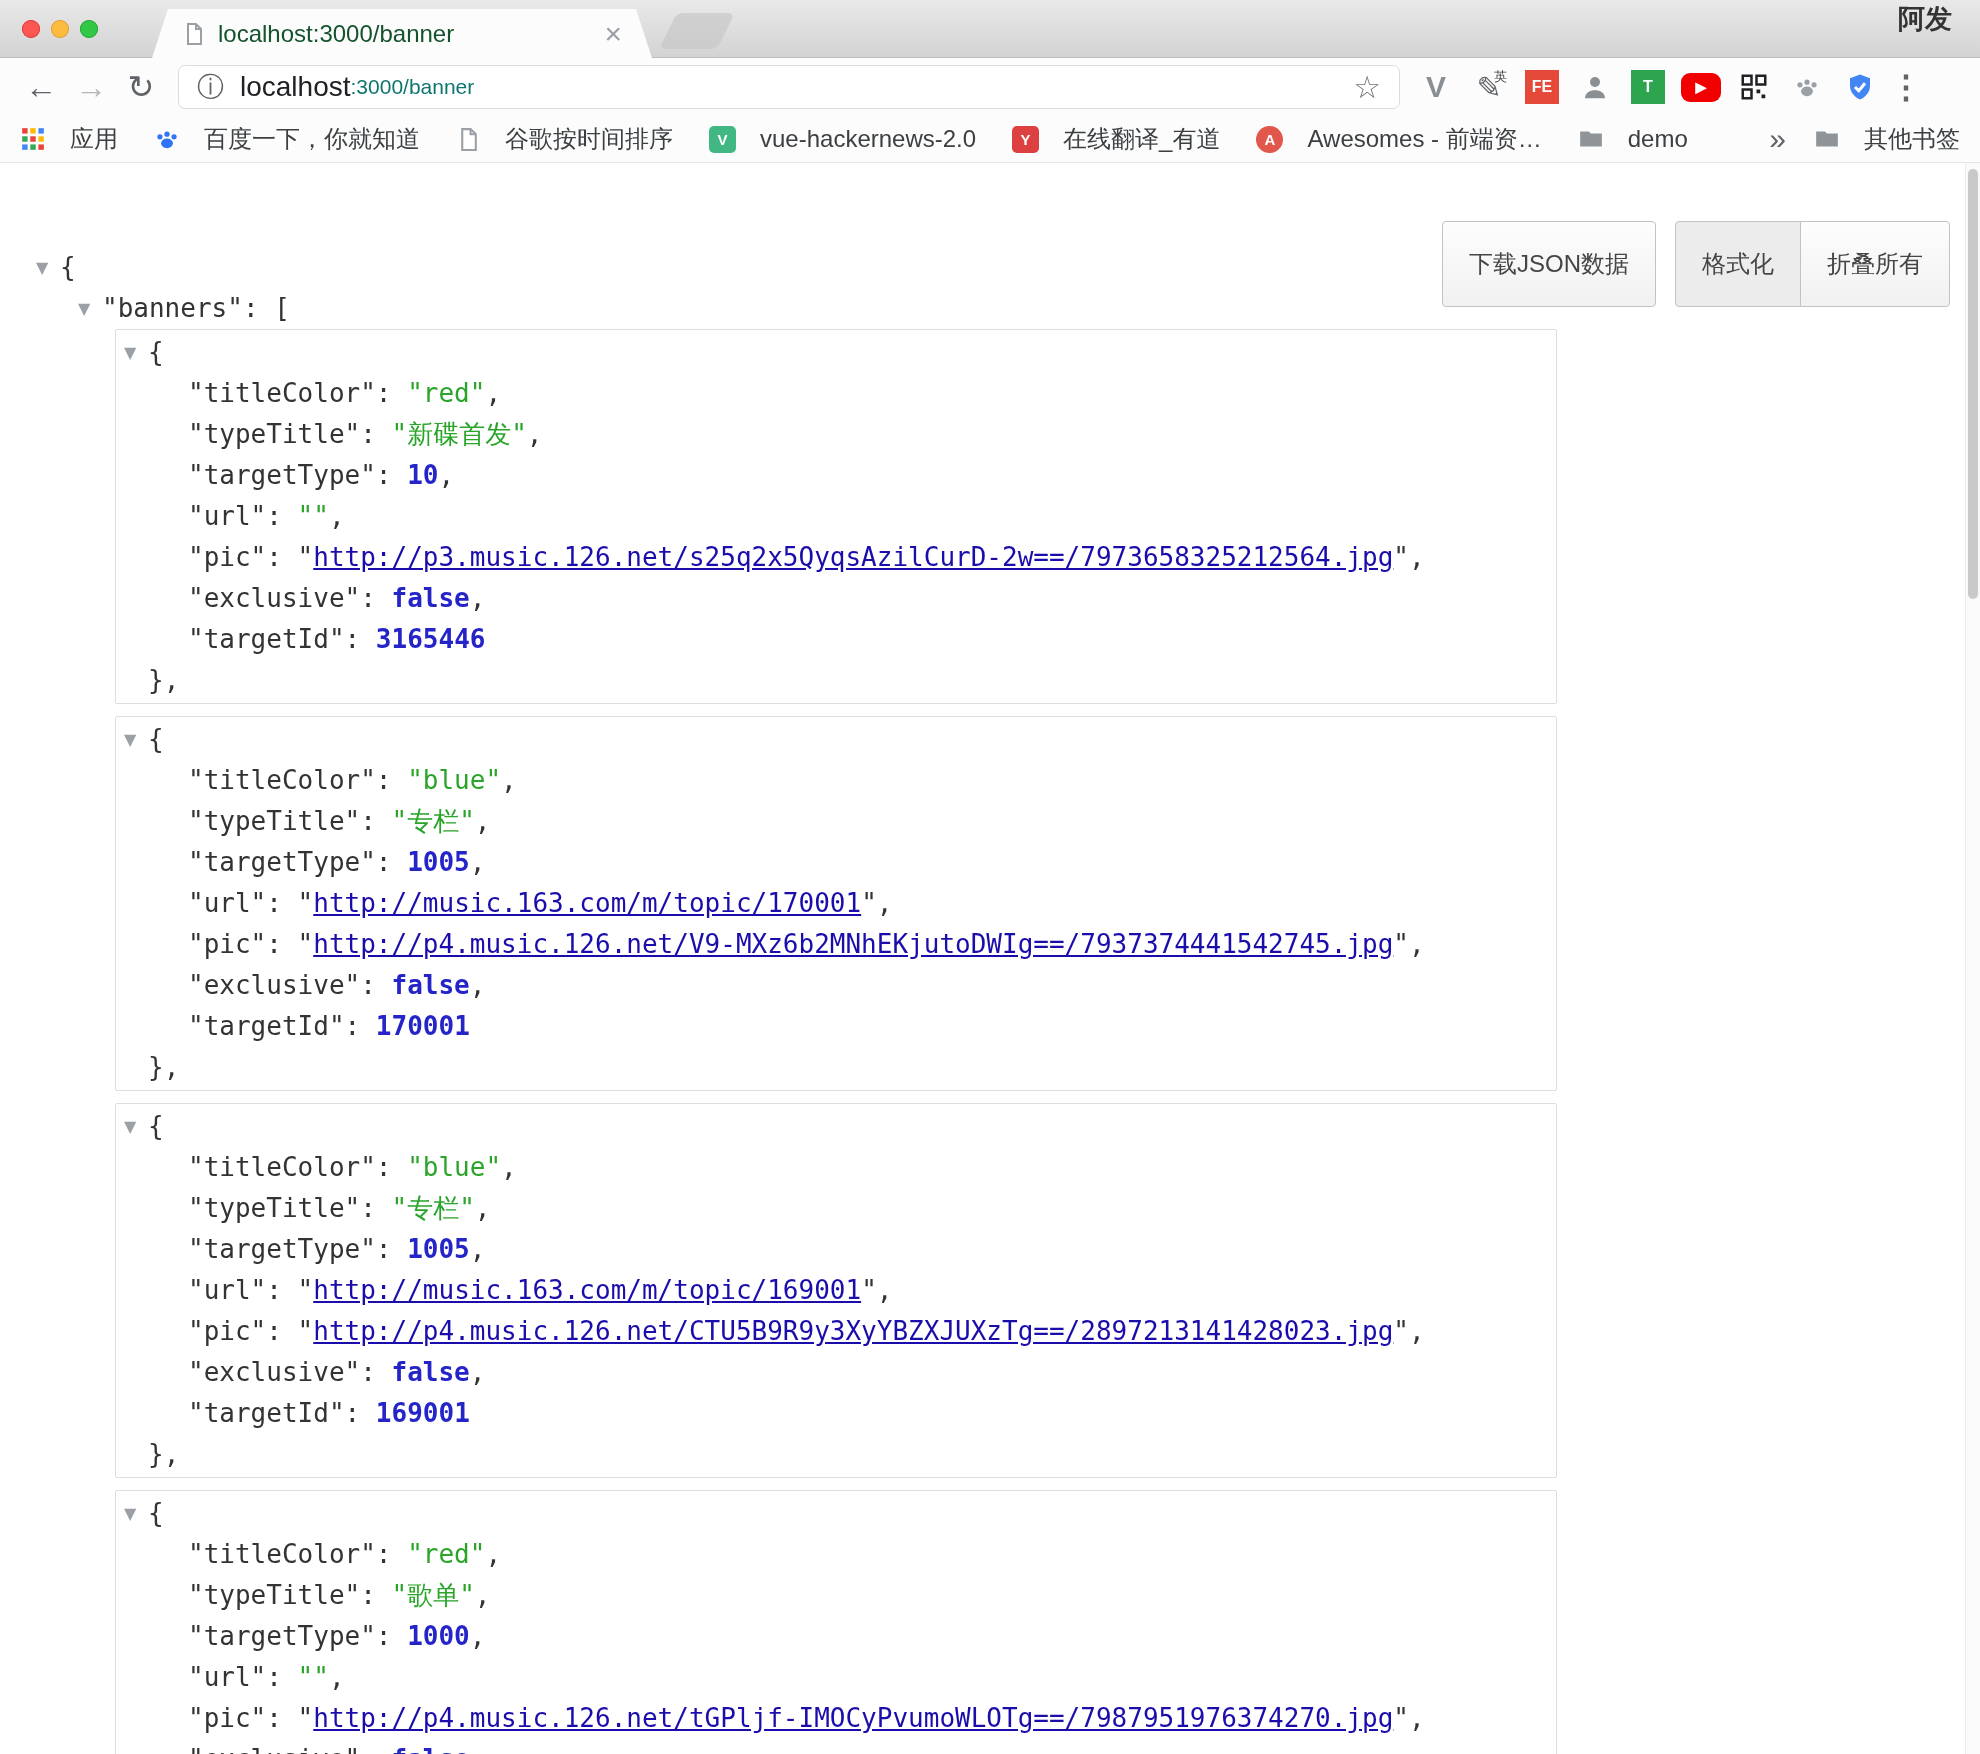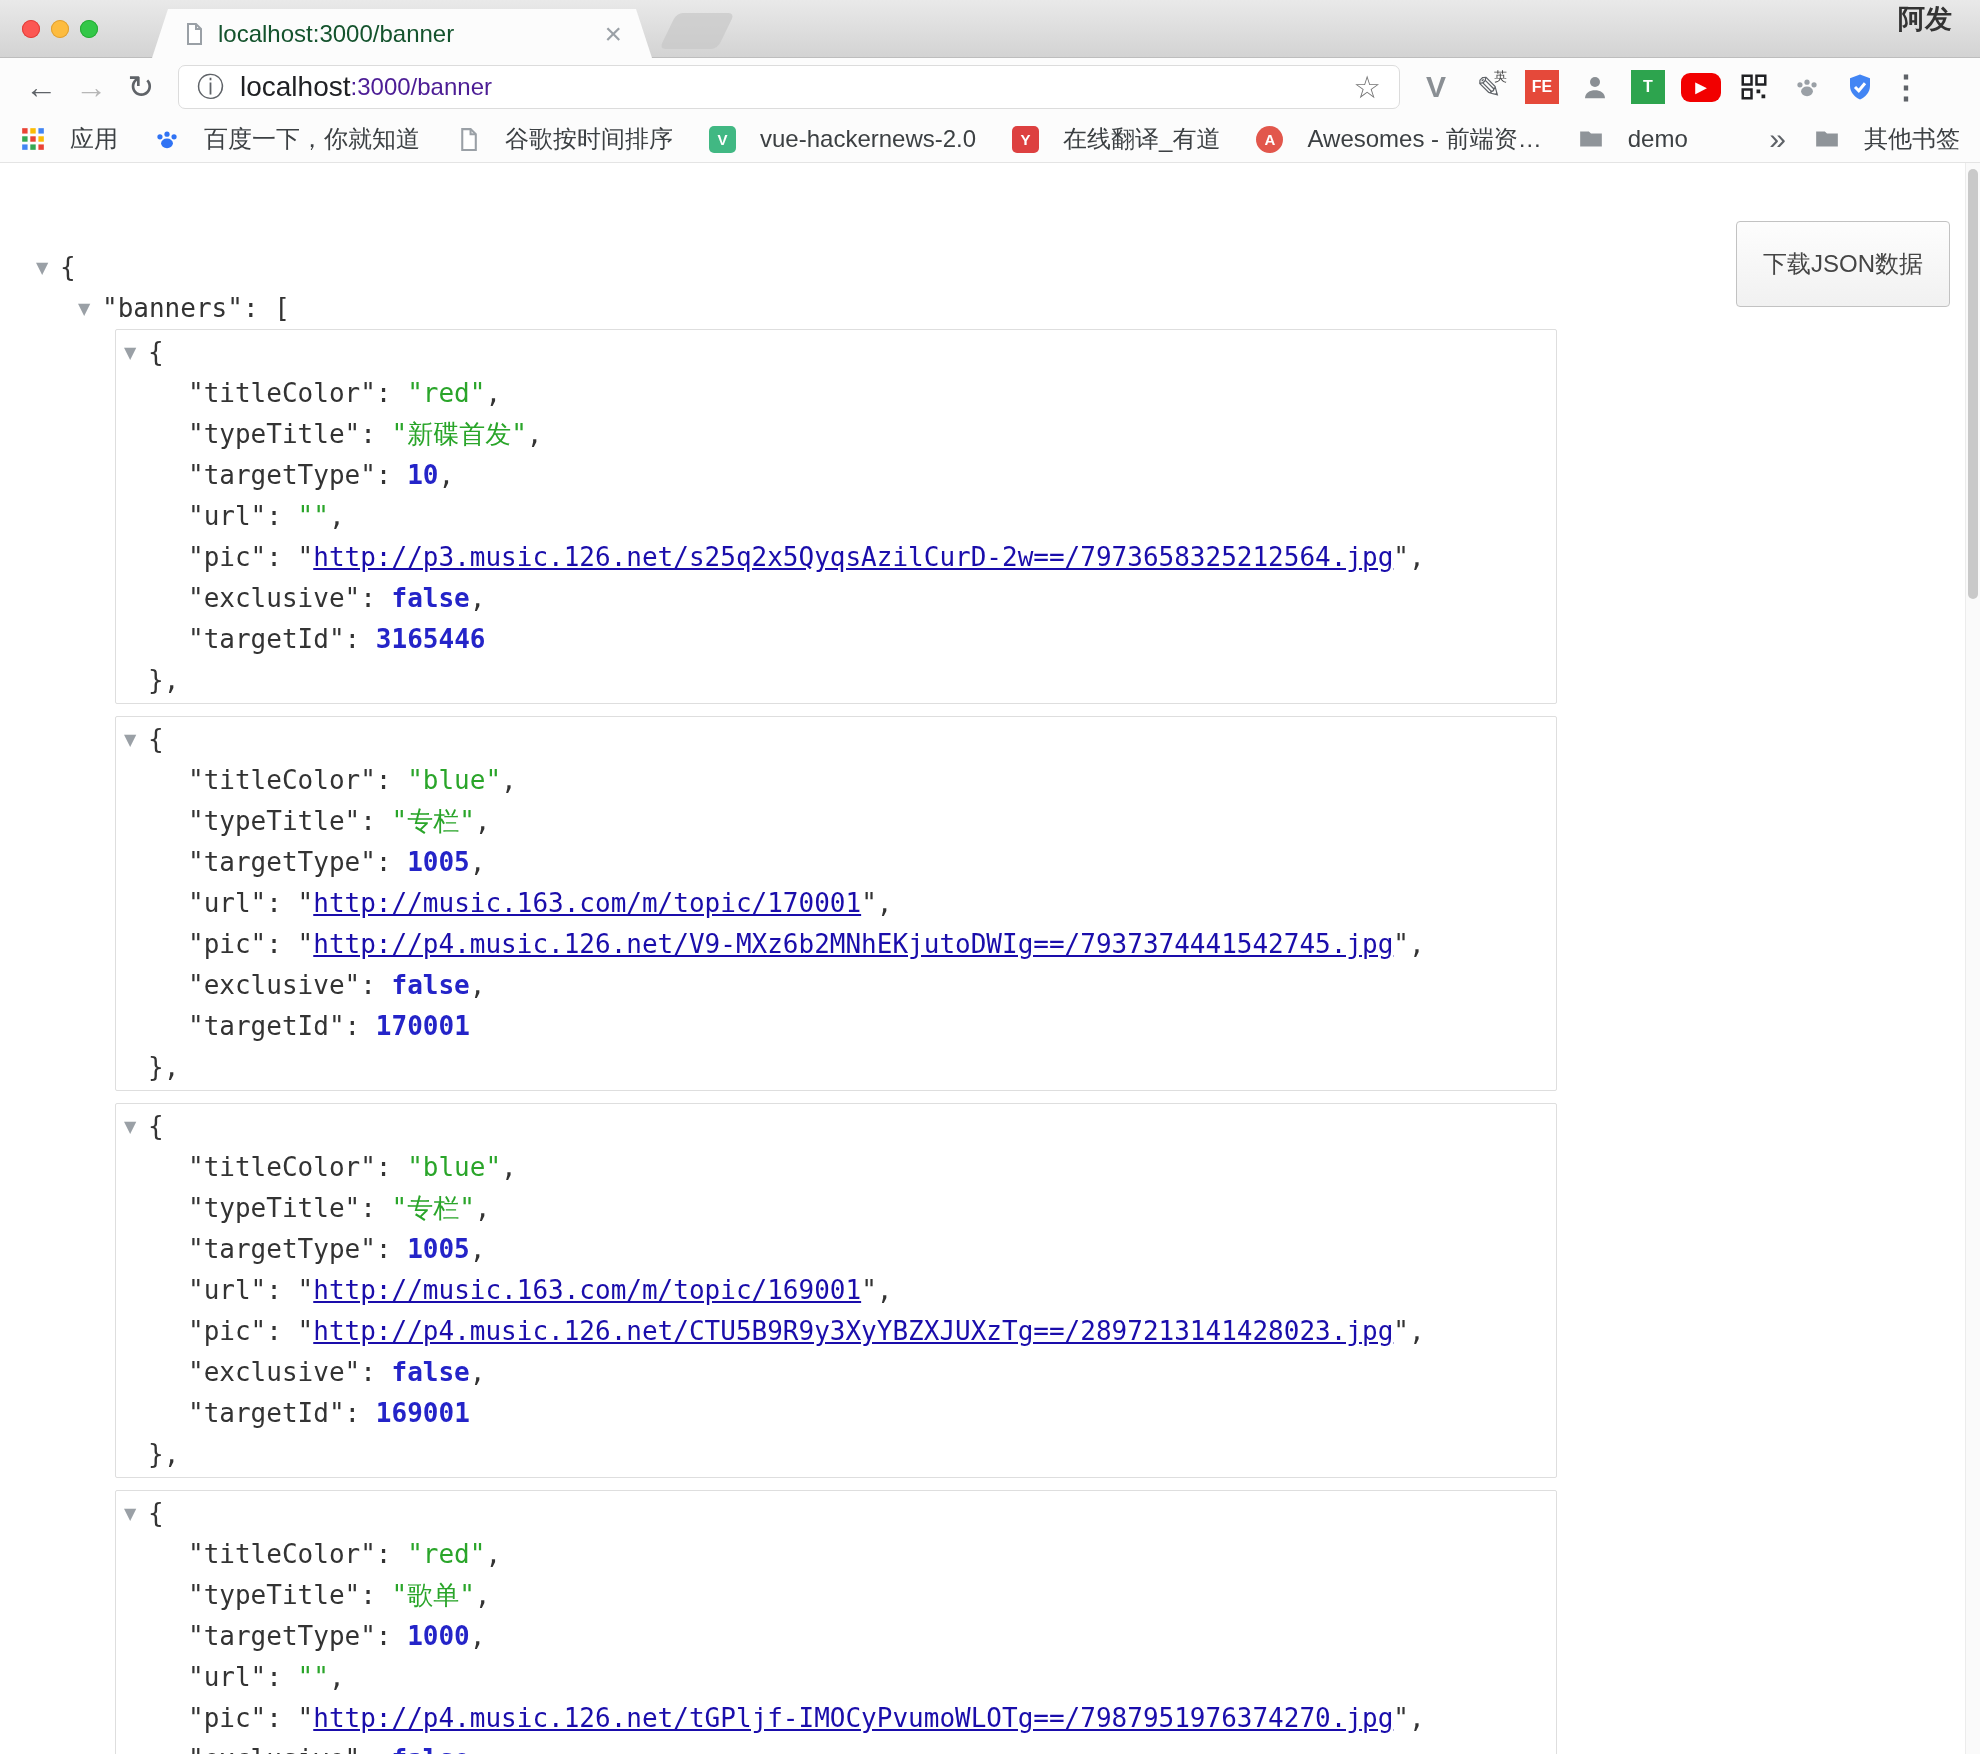--- a/index.html
+++ b/index.html
@@ -21,21 +21,21 @@
   .newtab-ghost{position:absolute;left:668px;bottom:8px;width:58px;height:36px;background:#c7c7c7;opacity:.7;transform:skewX(-26deg);border-radius:6px}
   .profile{position:absolute;right:28px;top:1px;font-size:27px;font-weight:600;color:#333}
 
   
   .toolbar{height:58px;background:#fcfcfc;display:flex;align-items:center;padding:0 16px}
   .navbtn{font-size:32px;color:#5f6368;width:50px;text-align:center;cursor:pointer;user-select:none}
   .navbtn.dim{color:#b7b7b7}
   .omnibox{width:1222px;height:44px;border:1px solid #dcdcdc;border-radius:7px;background:#fff;display:flex;align-items:center;padding:0 18px;margin-left:12px}
   .omni-info{color:#5f6368;font-size:27px;margin-right:16px;cursor:pointer}
   .host{font-size:28px;color:#202124}
-  .path{font-size:24px;color:#4c1d95}
+  .path{font-size:21px;color:#0f766e}
   .omni-star{margin-left:auto;color:#757575;font-size:31px;cursor:pointer}
   .ext-icons{display:flex;align-items:center;gap:13px;margin-left:16px}
   .ext{width:40px;height:40px;display:flex;align-items:center;justify-content:center;position:relative;cursor:pointer}
   .ext-glyph{font-size:30px}
   .ext-sup{position:absolute;top:1px;right:2px;font-size:13px;color:#444}
   .ext-badge{width:34px;height:34px;border-radius:0;display:flex;align-items:center;justify-content:center;font-size:16px;font-weight:bold}
   .ext-badge.wide{width:40px;height:29px;border-radius:9px;font-size:14px}
   .menu-dots{font-size:32px;color:#5f6368;font-weight:bold;margin-left:10px;cursor:pointer}
 
   
@@ -232,20 +232,24 @@
           </svg>
         </span>
         <span class="bm-label">其他书签</span>
       </span>
     </div>
 </div>
 
 <div class="content">
   <div class="actions">
     <button class="btn">下载JSON数据</button>
+    <div class="btn-group">
+      <button class="btn">格式化</button>
+      <button class="btn">折叠所有</button>
+    </div>
   </div>
 
   <div class="json-tree"><div class="jline root1"><span class="tri">▼</span><span class="punc">{</span></div><div class="jline root2"><span class="tri">▼</span><span class="key">"banners"</span><span class="punc">: [</span></div><div class="obj-box"><div class="jline open"><span class="tri">▼</span><span class="punc">{</span></div><div class="jline prop"><span class="key">"titleColor"</span><span class="punc">: </span><span class="str">"red"</span><span class="punc">,</span></div><div class="jline prop"><span class="key">"typeTitle"</span><span class="punc">: </span><span class="str">"新碟首发"</span><span class="punc">,</span></div><div class="jline prop"><span class="key">"targetType"</span><span class="punc">: </span><span class="num">10</span><span class="punc">,</span></div><div class="jline prop"><span class="key">"url"</span><span class="punc">: </span><span class="str">""</span><span class="punc">,</span></div><div class="jline prop"><span class="key">"pic"</span><span class="punc">: </span><span class="punc">"</span><a class="jlink">http://p3.music.126.net/s25q2x5QyqsAzilCurD-2w==/7973658325212564.jpg</a><span class="punc">"</span><span class="punc">,</span></div><div class="jline prop"><span class="key">"exclusive"</span><span class="punc">: </span><span class="num">false</span><span class="punc">,</span></div><div class="jline prop"><span class="key">"targetId"</span><span class="punc">: </span><span class="num">3165446</span></div><div class="jline close"><span class="punc">},</span></div></div><div class="obj-box"><div class="jline open"><span class="tri">▼</span><span class="punc">{</span></div><div class="jline prop"><span class="key">"titleColor"</span><span class="punc">: </span><span class="str">"blue"</span><span class="punc">,</span></div><div class="jline prop"><span class="key">"typeTitle"</span><span class="punc">: </span><span class="str">"专栏"</span><span class="punc">,</span></div><div class="jline prop"><span class="key">"targetType"</span><span class="punc">: </span><span class="num">1005</span><span class="punc">,</span></div><div class="jline prop"><span class="key">"url"</span><span class="punc">: </span><span class="punc">"</span><a class="jlink">http://music.163.com/m/topic/170001</a><span class="punc">"</span><span class="punc">,</span></div><div class="jline prop"><span class="key">"pic"</span><span class="punc">: </span><span class="punc">"</span><a class="jlink">http://p4.music.126.net/V9-MXz6b2MNhEKjutoDWIg==/7937374441542745.jpg</a><span class="punc">"</span><span class="punc">,</span></div><div class="jline prop"><span class="key">"exclusive"</span><span class="punc">: </span><span class="num">false</span><span class="punc">,</span></div><div class="jline prop"><span class="key">"targetId"</span><span class="punc">: </span><span class="num">170001</span></div><div class="jline close"><span class="punc">},</span></div></div><div class="obj-box"><div class="jline open"><span class="tri">▼</span><span class="punc">{</span></div><div class="jline prop"><span class="key">"titleColor"</span><span class="punc">: </span><span class="str">"blue"</span><span class="punc">,</span></div><div class="jline prop"><span class="key">"typeTitle"</span><span class="punc">: </span><span class="str">"专栏"</span><span class="punc">,</span></div><div class="jline prop"><span class="key">"targetType"</span><span class="punc">: </span><span class="num">1005</span><span class="punc">,</span></div><div class="jline prop"><span class="key">"url"</span><span class="punc">: </span><span class="punc">"</span><a class="jlink">http://music.163.com/m/topic/169001</a><span class="punc">"</span><span class="punc">,</span></div><div class="jline prop"><span class="key">"pic"</span><span class="punc">: </span><span class="punc">"</span><a class="jlink">http://p4.music.126.net/CTU5B9R9y3XyYBZXJUXzTg==/2897213141428023.jpg</a><span class="punc">"</span><span class="punc">,</span></div><div class="jline prop"><span class="key">"exclusive"</span><span class="punc">: </span><span class="num">false</span><span class="punc">,</span></div><div class="jline prop"><span class="key">"targetId"</span><span class="punc">: </span><span class="num">169001</span></div><div class="jline close"><span class="punc">},</span></div></div><div class="obj-box"><div class="jline open"><span class="tri">▼</span><span class="punc">{</span></div><div class="jline prop"><span class="key">"titleColor"</span><span class="punc">: </span><span class="str">"red"</span><span class="punc">,</span></div><div class="jline prop"><span class="key">"typeTitle"</span><span class="punc">: </span><span class="str">"歌单"</span><span class="punc">,</span></div><div class="jline prop"><span class="key">"targetType"</span><span class="punc">: </span><span class="num">1000</span><span class="punc">,</span></div><div class="jline prop"><span class="key">"url"</span><span class="punc">: </span><span class="str">""</span><span class="punc">,</span></div><div class="jline prop"><span class="key">"pic"</span><span class="punc">: </span><span class="punc">"</span><a class="jlink">http://p4.music.126.net/tGPljf-IMOCyPvumoWLOTg==/7987951976374270.jpg</a><span class="punc">"</span><span class="punc">,</span></div><div class="jline prop"><span class="key">"exclusive"</span><span class="punc">: </span><span class="num">false</span></div></div></div>
 
   <div class="scrollbar">
     <div class="scroll-thumb"></div>
   </div>
 </div>
 
 </body></html>

